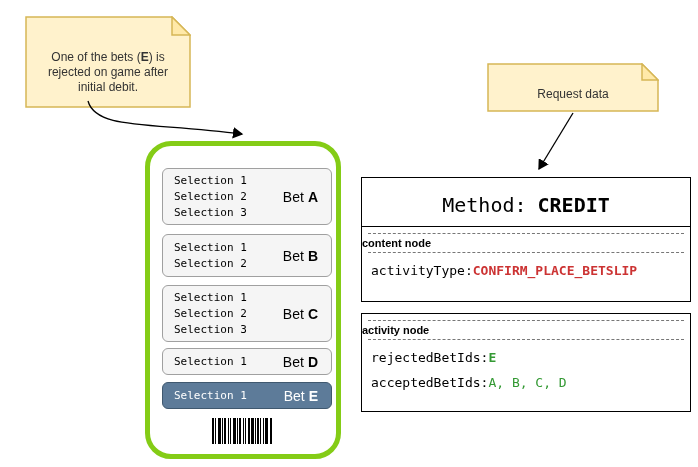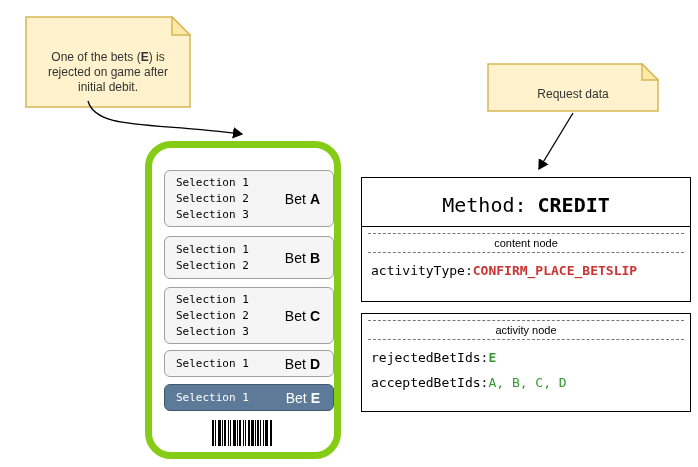--- a/index.html
+++ b/index.html
@@ -18,21 +18,21 @@
   }
   .note-rejection { left:4px; top:16px; width:166px; height:112px;margin-left:21px; }
   .note-request  { left:487px; top:63px; width:172px; height:62px; }
 
   
   .arrows { position:absolute; left:0; top:0; pointer-events:none; }
 
   
   .betslip {
     position:absolute; left:145px; top:141px; width:196px; height:318px;
-    background:#fff; border:7px solid #84cc16; border-radius:26px; box-sizing:border-box;
+    background:#fff; border:5px solid #84cc16; border-radius:26px; box-sizing:border-box;
   }
   .bet {
     position:absolute; left:12px; width:170px; box-sizing:border-box;
     background:#F5F5F5; border:1px solid #A0A0A0; border-radius:6px;
     display:flex; align-items:center;
   }
   .bet-a { top:22px;  height:57px; }
   .bet-b { top:88px;  height:43px; }
   .bet-c { top:139px; height:57px; }
   .bet-d { top:202px; height:27px; }
@@ -57,21 +57,21 @@
   }
   .method-box {
     top:177px; height:56px; display:flex; align-items:center; justify-content:center;
     font-family:"DejaVu Sans Mono", monospace; font-size:20px;
   }
   .method-value { font-weight:bold; margin-left:11px; }
   .content-box  { top:226px; height:76px; }
   .activity-box { top:313px; height:99px; }
   .node-box { padding-top:6px; }
   .dash { border-top:1px dashed #777; margin:0 6px; }
-  .node-title { text-align:center; font-weight:normal; font-size:11px; padding:3px 0; }
+  .node-title { font-weight:bold; font-size:11px; padding:3px 0; }
   .node-row {
     font-family:"DejaVu Sans Mono", monospace; font-size:13px;
     padding:10px 8px 0 9px; white-space:nowrap;
   }
   .row-value { }
   .val-red   { color:#CC3333; font-weight:bold; }
   .val-green { color:#339933; }
   .val-green-bold { color:#339933; font-weight:bold; }
 </style>
 </head>

